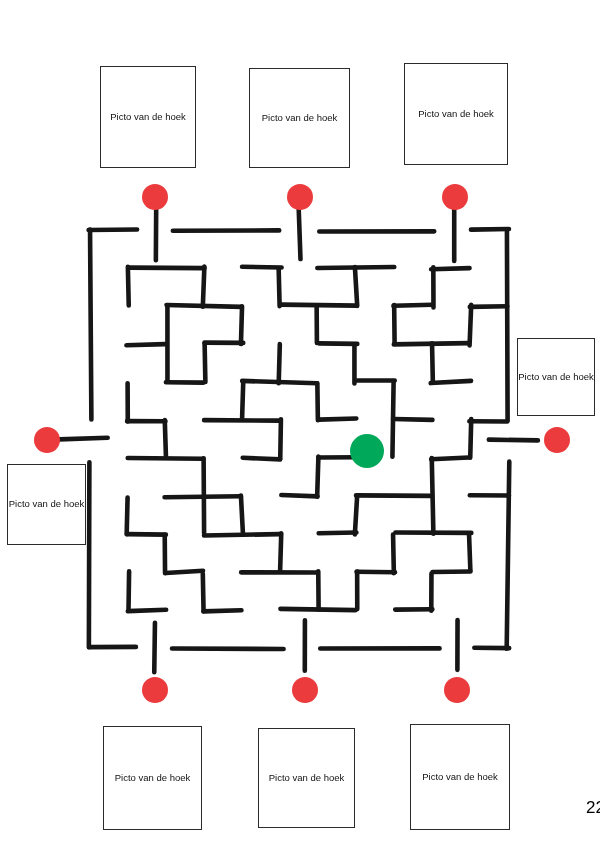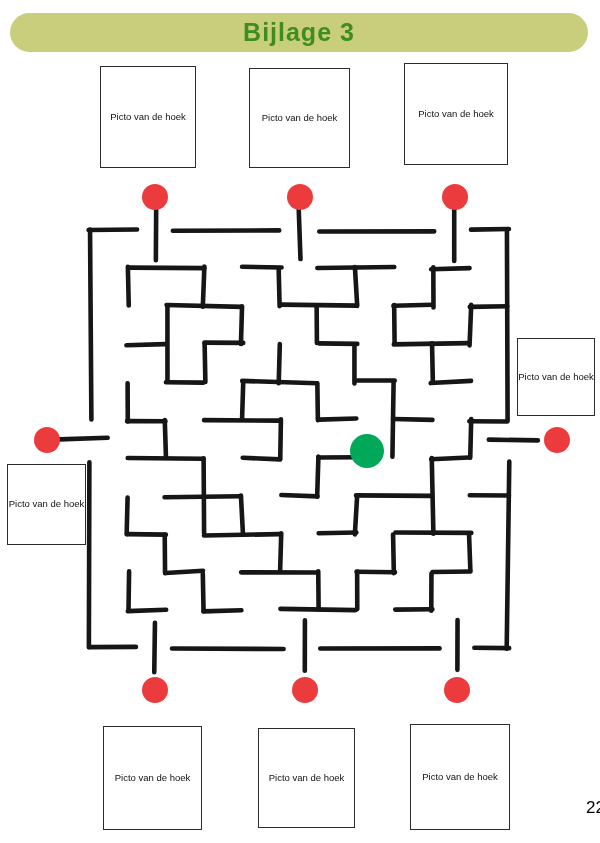--- a/index.html
+++ b/index.html
@@ -32,23 +32,20 @@
   .maze-svg { position:absolute; left:0; top:0; z-index:1; }
   .page-number {
     position:absolute; left:543px; top:798px; font-size:17px; color:#000; z-index:3;margin-left:43px;
   }
 </style>
 </head>
 <body>
 
 <div class="page">
 
-  <div class="banner">
-    <span class="title">Bijlage 3</span>
-  </div>
 
   <svg class="maze-svg" width="600" height="843">
       <line x1="88.62596236561657" y1="230.00842837289966" x2="137.1009104074008" y2="229.49790900651715" stroke="#161616" stroke-width="4.6" stroke-linecap="round"></line>
       <line x1="172.85664945321625" y1="230.68852294008246" x2="279.1895899680327" y2="230.37930236490791" stroke="#161616" stroke-width="4.6" stroke-linecap="round"></line>
       <line x1="319.26915182513187" y1="231.4261669898595" x2="434.2263686038612" y2="231.33984321447787" stroke="#161616" stroke-width="4.6" stroke-linecap="round"></line>
       <line x1="470.996947402088" y1="229.6261102012708" x2="508.95692881108846" y2="229.02550923149101" stroke="#161616" stroke-width="4.6" stroke-linecap="round"></line>
       <line x1="89.19760204619669" y1="647.1291275799915" x2="135.93685493238735" y2="646.8872431247728" stroke="#161616" stroke-width="4.6" stroke-linecap="round"></line>
       <line x1="172.02054463212846" y1="648.5310175981373" x2="283.60546616287314" y2="649.0209013067827" stroke="#161616" stroke-width="4.6" stroke-linecap="round"></line>
       <line x1="320.22180996747625" y1="648.5650968164148" x2="439.5774834858253" y2="648.4122693976387" stroke="#161616" stroke-width="4.6" stroke-linecap="round"></line>
       <line x1="474.3435805137502" y1="647.8116162356571" x2="509.1392523728631" y2="648.1433836213109" stroke="#161616" stroke-width="4.6" stroke-linecap="round"></line>

